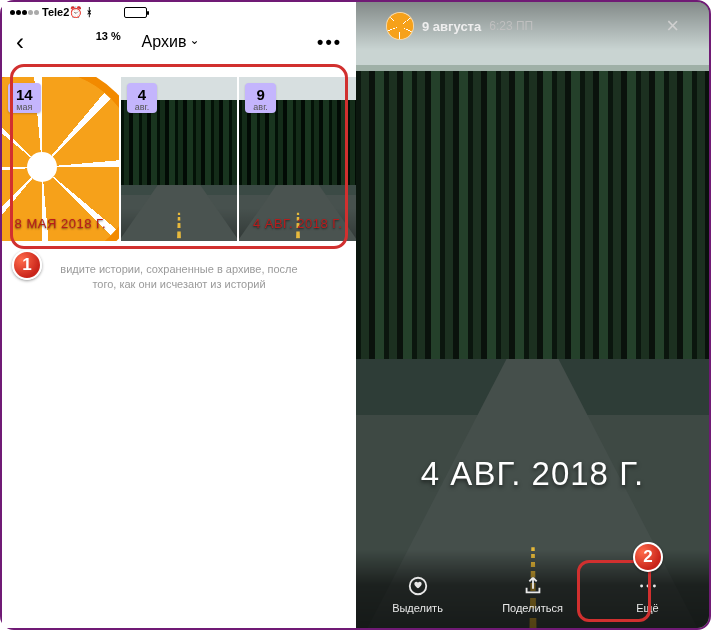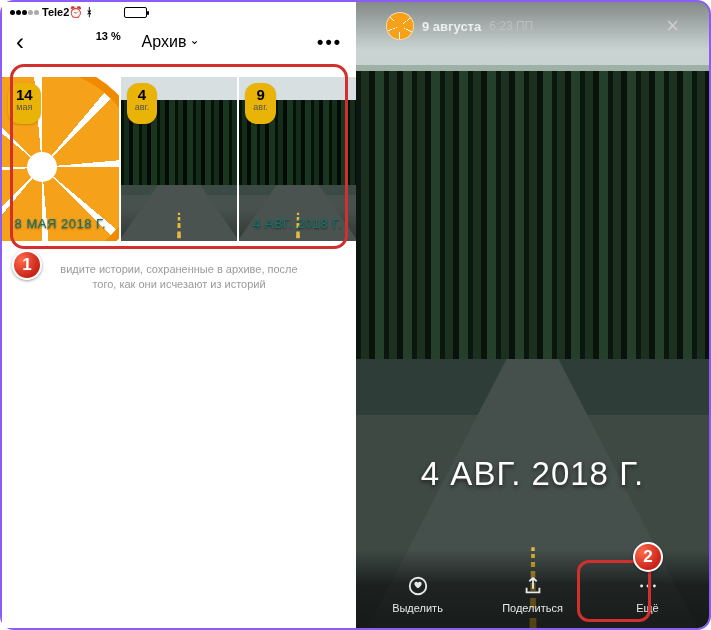--- a/index.html
+++ b/index.html
@@ -5,21 +5,21 @@
   * { box-sizing: border-box; margin: 0; padding: 0; }
   body {
     font-family: -apple-system, "Helvetica Neue", Arial, sans-serif;
     background: #fff;
     width: 711px; height: 630px;
     overflow: hidden;
   }
   .wrap {
     position: relative;
     width: 711px; height: 630px;
-    border: 2px solid #8b5cf6; border-radius: 14px;
+    border: 2px solid #701a75; border-radius: 14px;
     display: flex;
   }
   
   .left {
     width: 355px; height: 100%;
     background: #fff;
     position: relative;
   }
   .status-bar {
     height: 20px;
@@ -117,30 +117,30 @@
   }
   .trees {
     position:absolute; left:0; right:0; top:14%; height:52%;
     background:
       repeating-linear-gradient(90deg,
         #0e1b12 0 3px, #1e3422 3px 8px, #0d1610 8px 12px, #223c28 12px 18px);
     filter: contrast(1.1);
   }
   .date-chip {
     position:absolute; left:6px; top:6px;
-    background:#eab308; border-radius:12px;
-    padding: 4px 8px 12px;
+    background:#c4b5fd; border-radius:4px;
+    padding: 4px 8px 1px;
     text-align:center;
     box-shadow: 0 1px 2px rgba(0,0,0,.2);
   }
   .date-chip .d { font-size: 15px; font-weight:700; line-height:1; }
   .date-chip .m { font-size: 9px; color:#555; }
   .thumb-date-overlay {
     position:absolute; left:0; right:0; bottom:10px;
-    color:#0f766e; font-size: 13px; font-weight:500;
+    color:#b91c1c; font-size: 13px; font-weight:500;
     text-align:center; letter-spacing: .5px;
     text-shadow: 0 1px 2px rgba(0,0,0,.6);
   }
   .archive-note {
     position:absolute; left:0; right:0; top:260px;
     text-align:center; color:#9a9a9a; font-size:11px;
     padding: 0 28px; line-height:1.35;
   }
   
   .badge {

